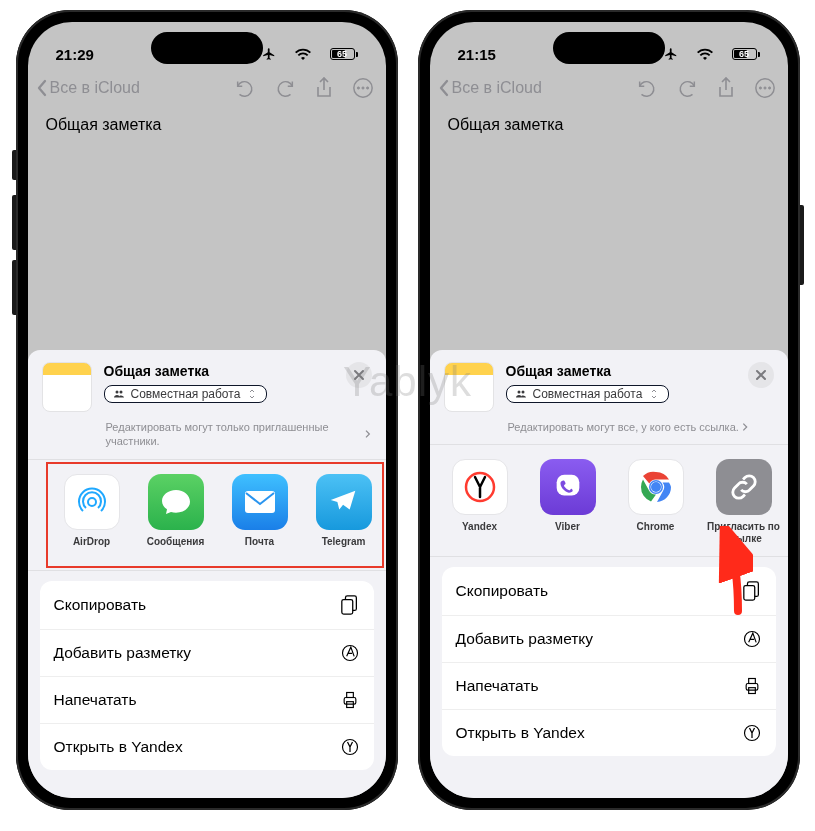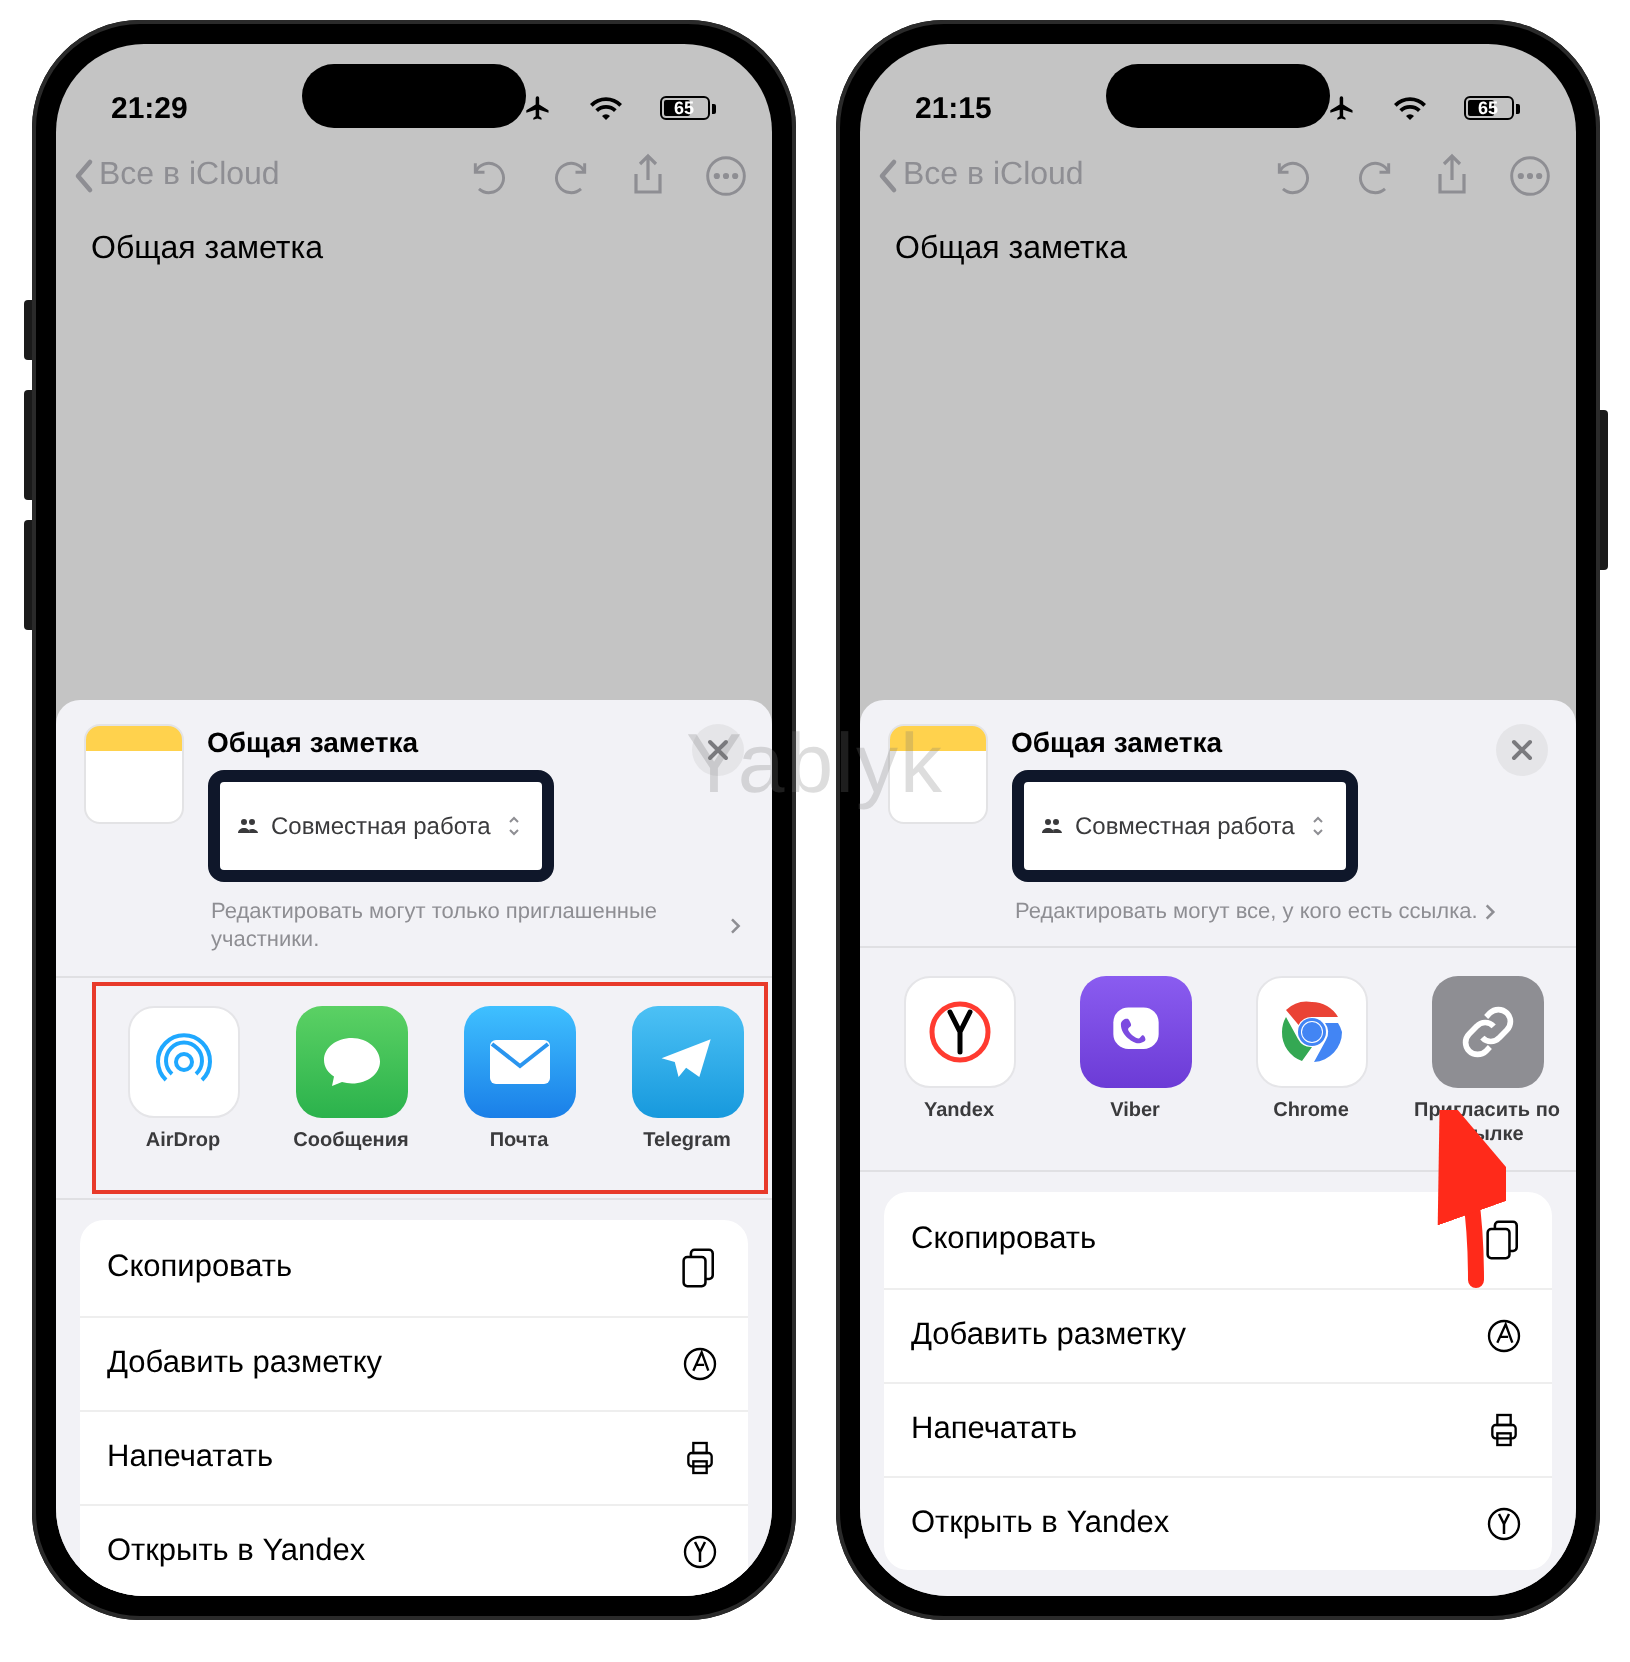--- a/index.html
+++ b/index.html
@@ -96,22 +96,22 @@
     width:50px; height:50px; border-radius:8px;
     background: linear-gradient(#ffd24d 0 26%, #fff 26% 100%);
     border:1px solid #e3e3e5;
     flex-shrink:0;
   }
   .sheet-title-wrap { flex:1; display:flex; flex-direction:column; gap:6px; padding-top:1px;}
   .sheet-title { font-size:14px; font-weight:600; color:#000;}
   .collab-pill {
     align-self:flex-start;
     display:flex; align-items:center; gap:6px;
-    background:#fff; border:6px solid #0f172a;
-    border-radius:8px; padding:15px 8px;
+    background:#fff; border:1px solid #0f172a;
+    border-radius:8px; padding:1px 8px;
     font-size:12px; color:#3a3a3c;
   }
   .collab-pill svg{ width:12px;height:12px;}
   .chevrons-ud { width:10px;height:14px; }
   .close-btn {
     width:26px; height:26px; border-radius:13px;
     background:#e5e5e8; position:absolute; right:14px; top:12px;
     display:flex; align-items:center; justify-content:center;
   }
   .perm-text {

